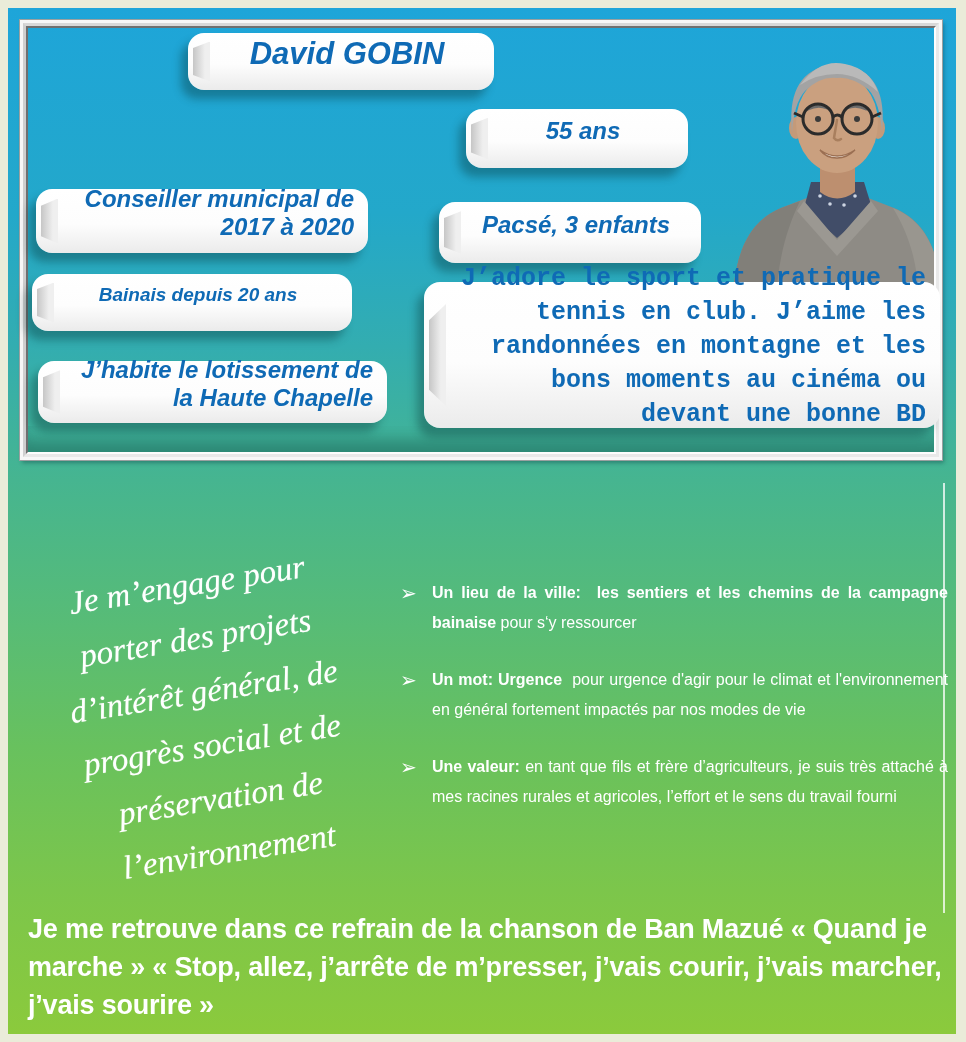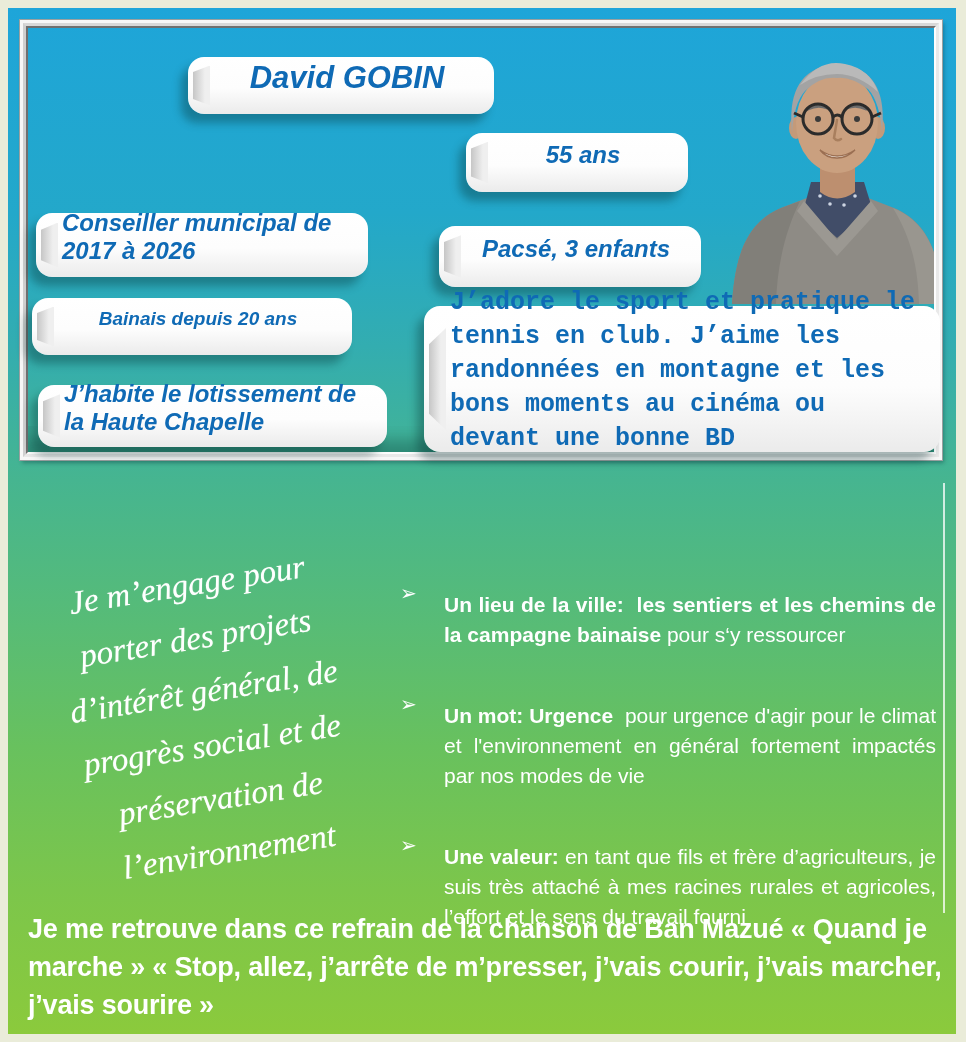--- a/index.html
+++ b/index.html
@@ -50,24 +50,23 @@
   }
 
   
   .banner{
     position:absolute;
     background:linear-gradient(180deg,#ffffff 0%,#fdfdfd 55%,#ebebeb 100%);
     border-radius:16px;
     box-shadow:-7px 9px 8px rgba(5,45,45,.35);
     display:flex;align-items:center;justify-content:center;
     color:#0f6ab5;font-weight:bold;font-style:italic;
-    text-align:left;z-index:6;
+    text-align:right;z-index:6;
     box-sizing:border-box;
     padding:4px 14px 20px 26px;
-    margin-top:24px;
   }
   .banner::before{
     content:"";position:absolute;left:5px;top:15%;bottom:15%;width:17px;
     background:linear-gradient(90deg,#c6c6c6,#efefef 70%);
     clip-path:polygon(0 16%,100% 0,100% 100%,0 84%);
   }
   .banner.upright{font-style:normal;}
 
   .b-name{left:180px;top:25px;width:306px;height:57px;font-size:31px;}
   .b-charge{left:20px;top:104px;width:356px;height:64px;font-size:24px;line-height:28px;}
@@ -97,21 +96,21 @@
     text-shadow:0 0 1px rgba(255,255,255,.6);
   }
 
   
   .bullets{position:absolute;left:392px;top:570px;width:548px;z-index:1;}
   .bullet{display:flex;margin-bottom:27px;color:#ffffff;}
   .bullet .marker{
     width:32px;flex:0 0 32px;font-size:20px;line-height:30px;color:#ffffff;
   }
   .bullet p{
-    flex:1;margin:12px;font-size:21px;line-height:30px;
+    flex:1;margin:0;font-size:16px;line-height:30px;
     text-align:justify;color:#ffffff;
   }
   .bullet p b{font-weight:bold;}
 
   .vline{
     position:absolute;left:935px;top:475px;width:2px;height:430px;
     background:rgba(255,255,255,.75);z-index:1;
   }
 
   
@@ -162,21 +161,21 @@
         <circle cx="129" cy="63" r="3" fill="#3a3a3a"></circle>
         <path d="M109,64 L106,82 Q109,86 113,83" stroke="#a97f5e" stroke-width="2.5" fill="none" stroke-linecap="round"></path>
         <path d="M92,94 Q109,106 127,94 Q119,102 109,102 Q98,102 92,94 Z" fill="#f7f3ee" stroke="#9b6f52" stroke-width="1.5"></path>
       </svg>
     </div>
 
     <div class="banner b-name">
       <span>David GOBIN</span>
     </div>
     <div class="banner b-conseiller">
-      <span>Conseiller municipal de 2017 à 2026</span>
+      <span>Conseiller municipal de 2017 à 2020</span>
     </div>
     <div class="banner b-bainais">
       <span>Bainais depuis 20 ans</span>
     </div>
     <div class="banner b-habite">
       <span>J’habite le lotissement de la Haute Chapelle</span>
     </div>
     <div class="banner b-age">
       <span>55 ans</span>
     </div>

